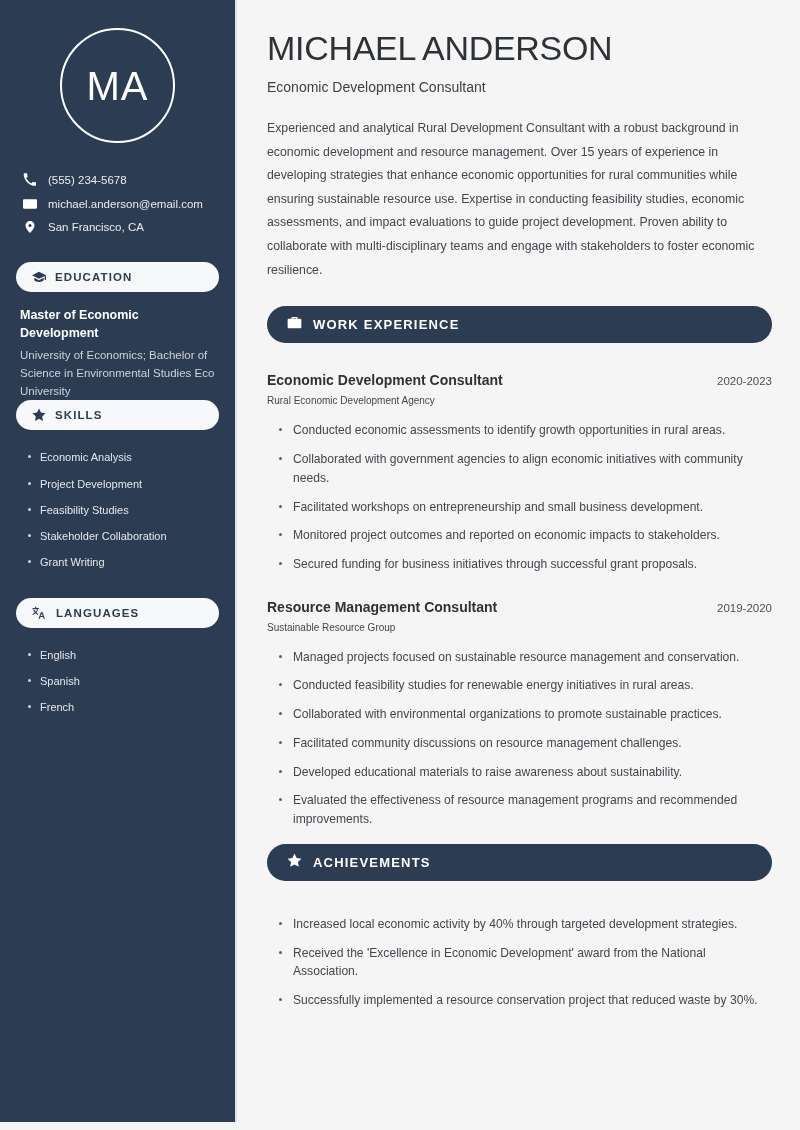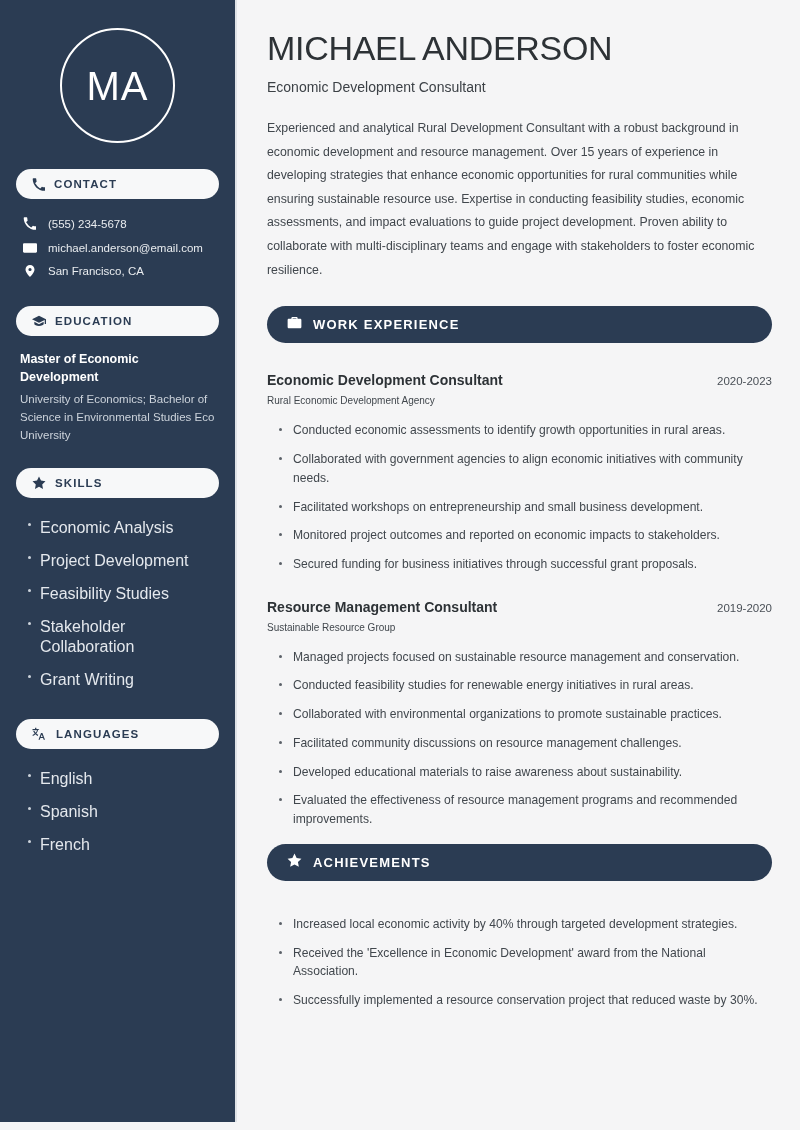--- a/index.html
+++ b/index.html
@@ -84,37 +84,37 @@
     min-height: 23px;
   }
   .contact-row .ico { width: 15px; display: flex; justify-content: center; }
   .contact-text {
     font-size: 11.5px;
     color: #e9ecef;
     line-height: 1.35;
     word-break: break-word;
   }
 
-  .edu-block { padding: 0 4px 0 4px; margin-bottom: 24px; }
+  .edu-block { padding: 0 4px 0 4px; }
   .edu-degree {
     font-size: 12.5px;
     font-weight: 700;
     color: #ffffff;
     line-height: 1.45;
     margin-bottom: 4px;
   }
   .edu-detail {
     font-size: 11.5px;
     color: #ccd3db;
     line-height: 1.58;
   }
 
   .side-list { list-style: none; padding: 0 4px 0 10px; margin-bottom: 22px; }
   .side-list li {
-    font-size: 16px;
+    font-size: 11px;
     color: #e4e8ed;
     line-height: 1.3;
     padding: 6px 0 6px 14px;
     position: relative;
   }
   .side-list li::before {
     content: "";
     position: absolute;
     left: 2px;
     top: 11px;
@@ -224,28 +224,20 @@
 <div class="page">
 
   <aside class="sidebar">
 
     <div class="avatar-wrap">
       <div class="avatar">
         <span class="avatar-initials">MA</span>
       </div>
     </div>
 
-    <div class="pill">
-      <span class="ico">
-        <svg width="13" height="13" viewBox="0 0 24 24" fill="#2b3c53">
-          <path d="M6.6 10.8c1.8 3.5 4.6 6.3 8.1 8.1l2.7-2.7c.3-.3.8-.4 1.2-.3 1.3.4 2.7.7 4.2.7.7 0 1.2.5 1.2 1.2V22c0 .7-.5 1.2-1.2 1.2C10.9 23.2.8 13.1.8 1.2.8.5 1.3 0 2 0h4.2c.7 0 1.2.5 1.2 1.2 0 1.4.2 2.8.7 4.2.1.4 0 .9-.3 1.2l-2.7 2.7z" transform="translate(0.5,0.5)"></path>
-        </svg>
-      </span>
-      <span class="pill-label">CONTACT</span>
-    </div>
 
     <div class="contact-list">
       <div class="contact-row">
         <span class="ico">
           <svg width="13" height="13" viewBox="0 0 24 24" fill="#ffffff">
             <path d="M6.6 10.8c1.8 3.5 4.6 6.3 8.1 8.1l2.7-2.7c.3-.3.8-.4 1.2-.3 1.3.4 2.7.7 4.2.7.7 0 1.2.5 1.2 1.2V22c0 .7-.5 1.2-1.2 1.2C10.9 23.2.8 13.1.8 1.2.8.5 1.3 0 2 0h4.2c.7 0 1.2.5 1.2 1.2 0 1.4.2 2.8.7 4.2.1.4 0 .9-.3 1.2l-2.7 2.7z" transform="translate(0.5,0.5)"></path>
           </svg>
         </span>
         <span class="contact-text">(555) 234-5678</span>
       </div>

